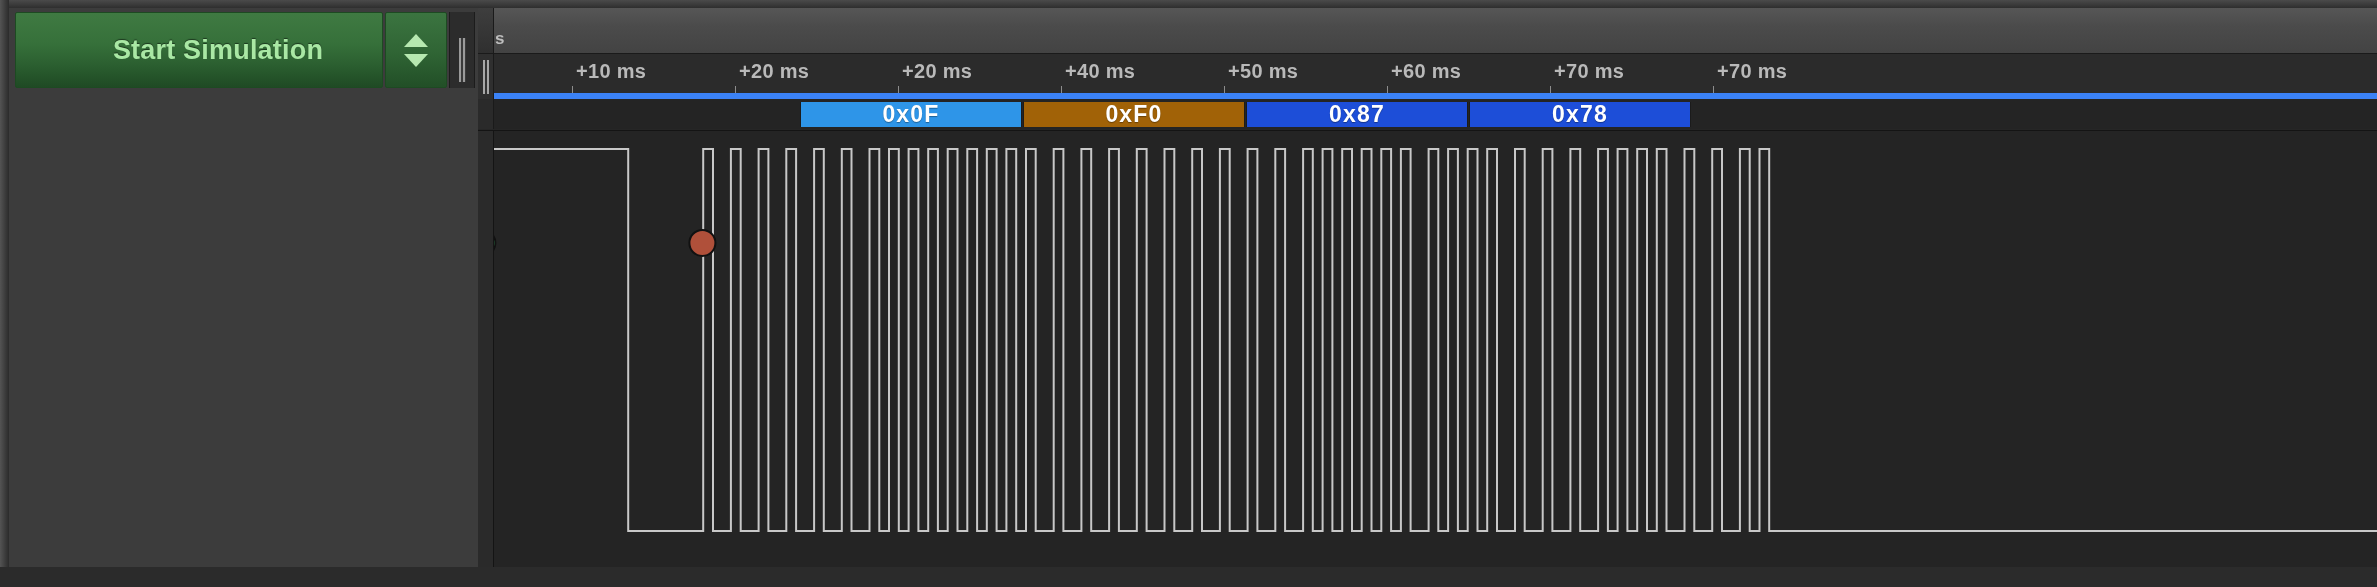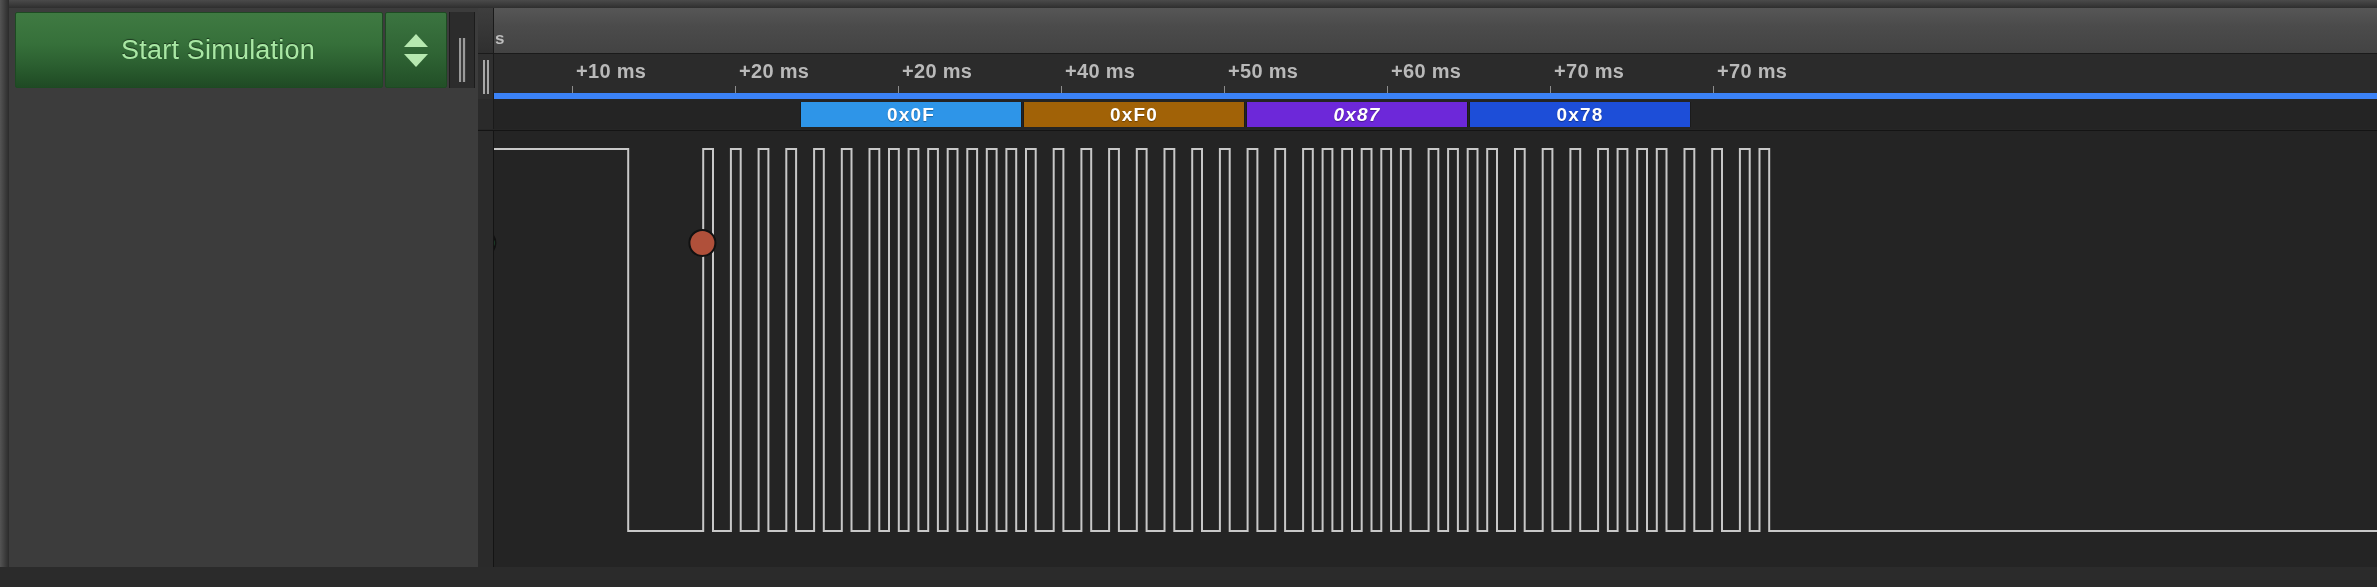--- a/index.html
+++ b/index.html
@@ -66,21 +66,21 @@
     border-radius: 2px;
     box-sizing: border-box;
     display: flex;
     align-items: center;
     justify-content: center;
     cursor: pointer;
   }
   #start-sim-button .label {
     color: #a9e8a4;
     font-size: 27px;
-    font-weight: normal;
+    font-weight: bold;
     letter-spacing: 0.2px;
     text-shadow: 0 -1px 1px rgba(0,0,0,0.5);
     margin-left: 38px;
   }
   #sim-spinner {
     position: absolute;
     left: 376px; top: 0;
     width: 62px; height: 76px;
     background: linear-gradient(to bottom, #3b7440 0%, #2f6434 55%, #224f27 100%);
     border: 1px solid #1d4a22;
@@ -299,21 +299,21 @@
     border-left: 1px solid #1b1b1b;
     border-right: 1px solid #1b1b1b;
     box-sizing: border-box;
     display: flex;
     align-items: center;
     justify-content: center;
     cursor: pointer;
   }
   .result-block .rtext {
     color: #ffffff;
-    font-size: 19px;
+    font-size: 23px;
     font-weight: bold;
     letter-spacing: 1.2px;
     text-shadow: 0 1px 1px rgba(0,0,0,0.35);
   }
   #results-left-cap {
     position: absolute;
     left: 0; top: 91px;
     width: 16px; height: 30px;
     background: #2a2a2a;
     border-right: 1px solid #1a1a1a;
@@ -424,21 +424,21 @@
       </div>
 
     <div id="results-left-cap"></div>
     <div id="results-band">
         <div class="result-block" style="left: 306px; width: 222px; background: rgb(46, 149, 232);">
           <span class="rtext">0x0F</span>
         </div>
         <div class="result-block" style="left: 529px; width: 222px; background: #a16207;">
           <span class="rtext">0xF0</span>
         </div>
-        <div class="result-block" style="left: 752px; width: 222px; background: #6d28d9; font-style: italic;">
+        <div class="result-block" style="left: 752px; width: 222px; background: #1d4ed8;">
           <span class="rtext">0x87</span>
         </div>
         <div class="result-block" style="left: 975px; width: 222px; background: #1d4ed8;">
           <span class="rtext">0x78</span>
         </div>
       </div>
 
     <div id="wave-pane">
       <div id="wave-left-gutter"></div>
       <svg id="wave-svg" width="1883" height="437">

